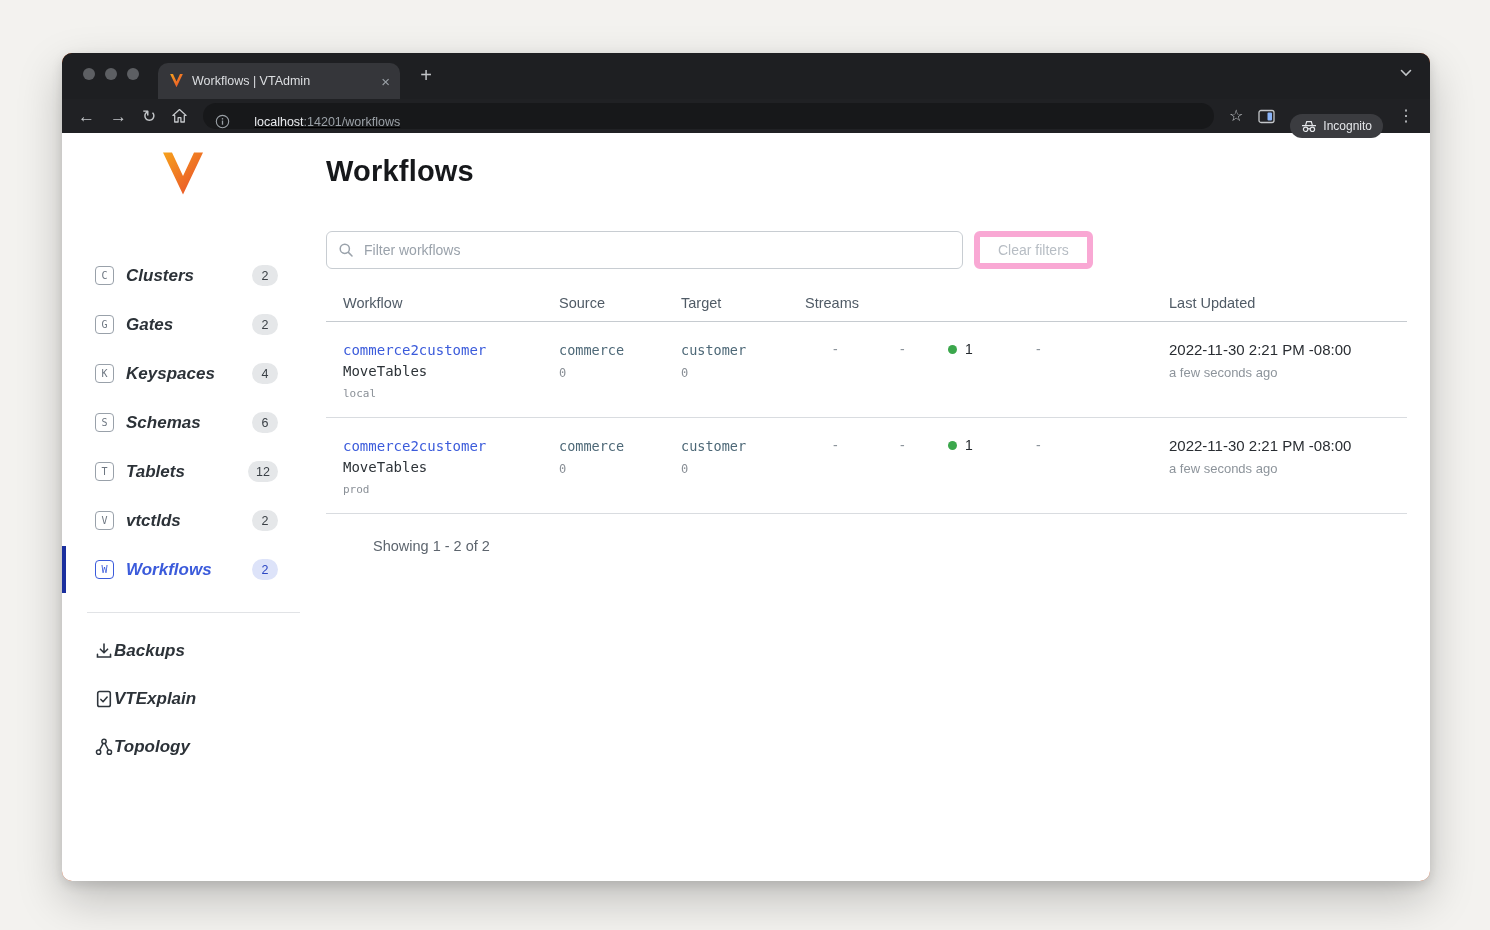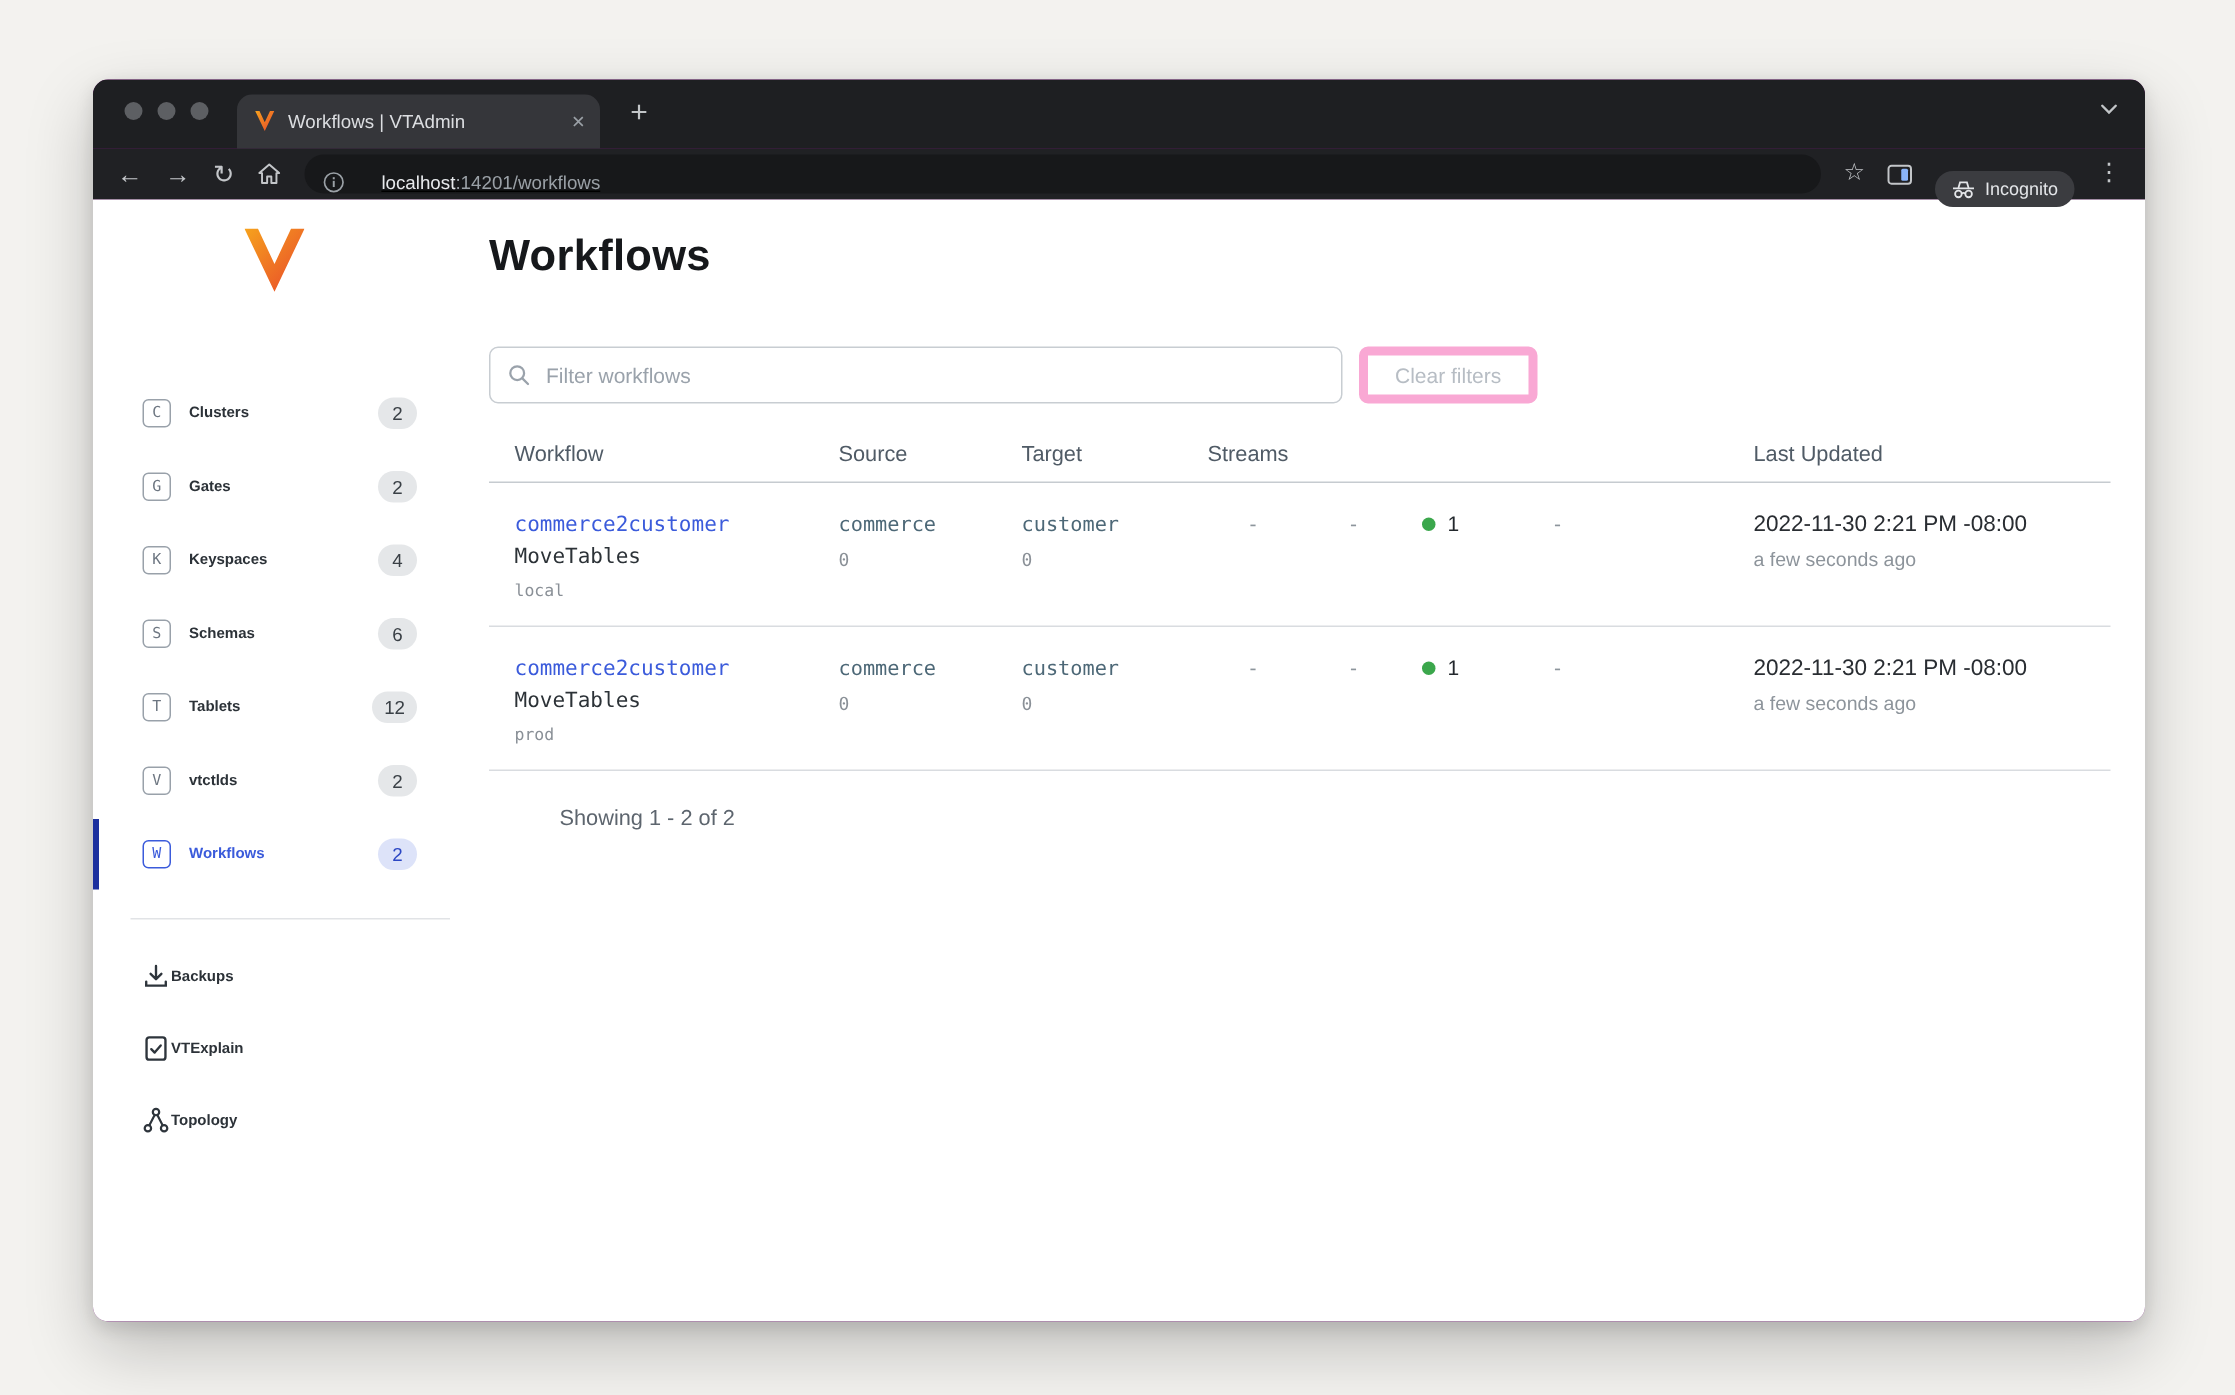--- a/index.html
+++ b/index.html
@@ -7,21 +7,21 @@
     width: 1490px; height: 930px; position: relative;
     background: #f3f2ef;
     font-family: "Liberation Sans", sans-serif;
     overflow: hidden;
   }
   .mono { font-family: "DejaVu Sans Mono", monospace; }
 
   
   .window {
     position: absolute; left: 62px; top: 53px; width: 1368px; height: 828px;
-    border-radius: 10px; overflow: hidden; background: #701a75;
+    border-radius: 10px; overflow: hidden; background: #c2410c;
     box-shadow: 0 18px 45px rgba(0,0,0,.22), 0 4px 12px rgba(0,0,0,.12);
   }
   .tabstrip { height: 46px; background: #1e1f22; position: relative; }
   .traffic { position: absolute; left: 21px; top: 15px; display: flex; gap: 10px; }
   .traffic .dot-btn { width: 12px; height: 12px; border-radius: 50%; background: #5d5f63; }
   .tab {
     position: absolute; left: 96px; bottom: 0; width: 242px; height: 36px;
     background: #35363a; border-radius: 10px 10px 0 0;
     display: flex; align-items: center; gap: 9px; padding: 0 10px 0 12px;
     color: #dcdee1; font-size: 12.5px;
@@ -53,41 +53,41 @@
 
   .sidebar { width: 264px; flex: none; padding-top: 19px; position: relative; }
   .logo-wrap { margin: 0 0 54px 101px; width: 40px; height: 45px; }
 
   .nav-item { height: 49px; display: flex; align-items: center; padding: 0 48px 0 33px; position: relative; cursor: pointer; }
   .nav-letter {
     width: 19px; height: 19px; border: 1px solid #99a1aa; border-radius: 4px;
     color: #6d7681; font-size: 10px; font-family: "DejaVu Sans Mono", monospace;
     display: flex; align-items: center; justify-content: center; margin-right: 12px; flex: none;
   }
-  .nav-label { font-size: 10px; font-weight: 700; color: #2c3238; }
+  .nav-label { font-size: 17px; font-weight: 700; color: #2c3238; font-style: italic; }
   .nav-count {
     margin-left: auto; background: #e5e7e9; border-radius: 11px; min-width: 26px; height: 21px;
     font-size: 12.5px; color: #3a4046; display: flex; align-items: center; justify-content: center; padding: 0 8px;
   }
   .nav-item.active::before { content: ""; position: absolute; left: 0; top: 1px; bottom: 1px; width: 4px; background: #1b2f9e; }
   .nav-item.active .nav-label { color: #3b5bdb; }
   .nav-item.active .nav-letter { border-color: #3b5bdb; color: #3b5bdb; }
   .nav-item.active .nav-count { background: #dde3f9; color: #2c47c4; }
 
   .side-divider { border-top: 1px solid #e1e3e6; margin: 18px 26px 14px 25px; }
 
   .sec-item { height: 48px; display: flex; align-items: center; gap: 1px; padding-left: 33px; cursor: pointer; }
   .sec-item .nav-label { font-weight: 700; }
   .sec-ico { width: 18px; height: 18px; flex: none; color: #2e353c; }
 
   .main { flex: 1; padding: 22px 23px 0 0; min-width: 0; }
   .page-title { font-size: 29px; font-weight: 700; color: #16181b; letter-spacing: .2px; }
 
   .filter-row { margin-top: 43px; display: flex; gap: 11px; }
-  .filter-box { position: relative; width: 569px; }
+  .filter-box { position: relative; width: 637px; }
   .filter-input {
     width: 100%; height: 38px; border: 1px solid #c8cdd2; border-radius: 6px;
     padding: 0 12px 0 37px; font-size: 14px; color: #2e3338; outline: none;
     font-family: "Liberation Sans", sans-serif; background: #fff;
   }
   .filter-input::placeholder { color: #9aa2ab; }
   .search-ico { position: absolute; left: 12px; top: 11px; }
   .clear-btn {
     height: 38px; padding: 0 18px; border: 6px solid #f9a8d4; border-radius: 6px;
     background: #fff; color: #b7bdc4; font-size: 14px; font-family: "Liberation Sans", sans-serif;

